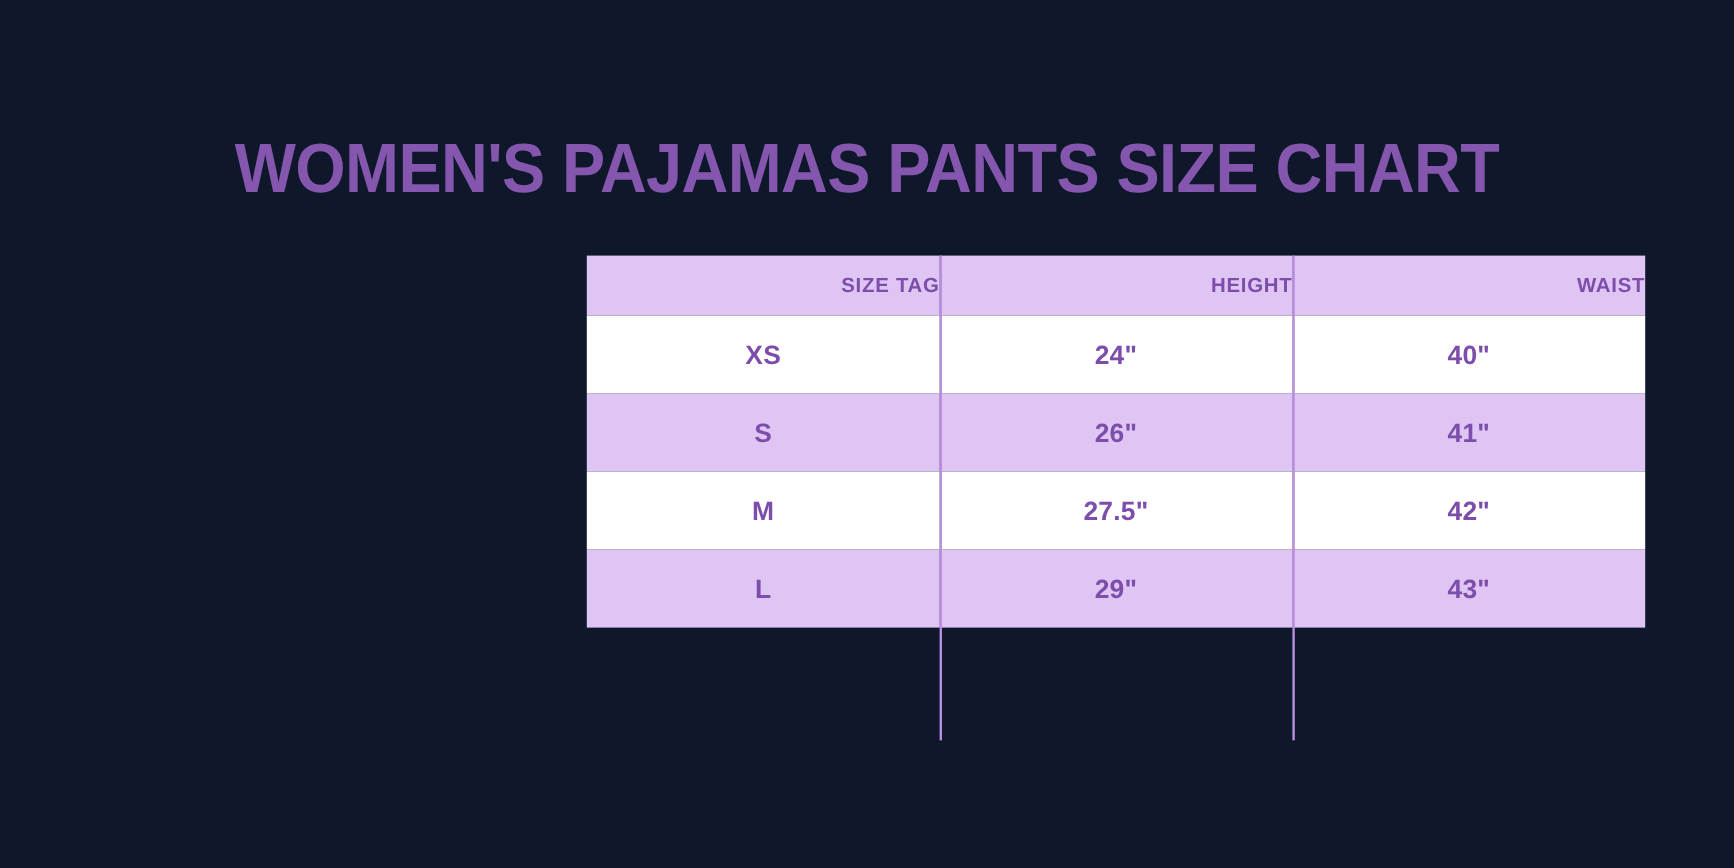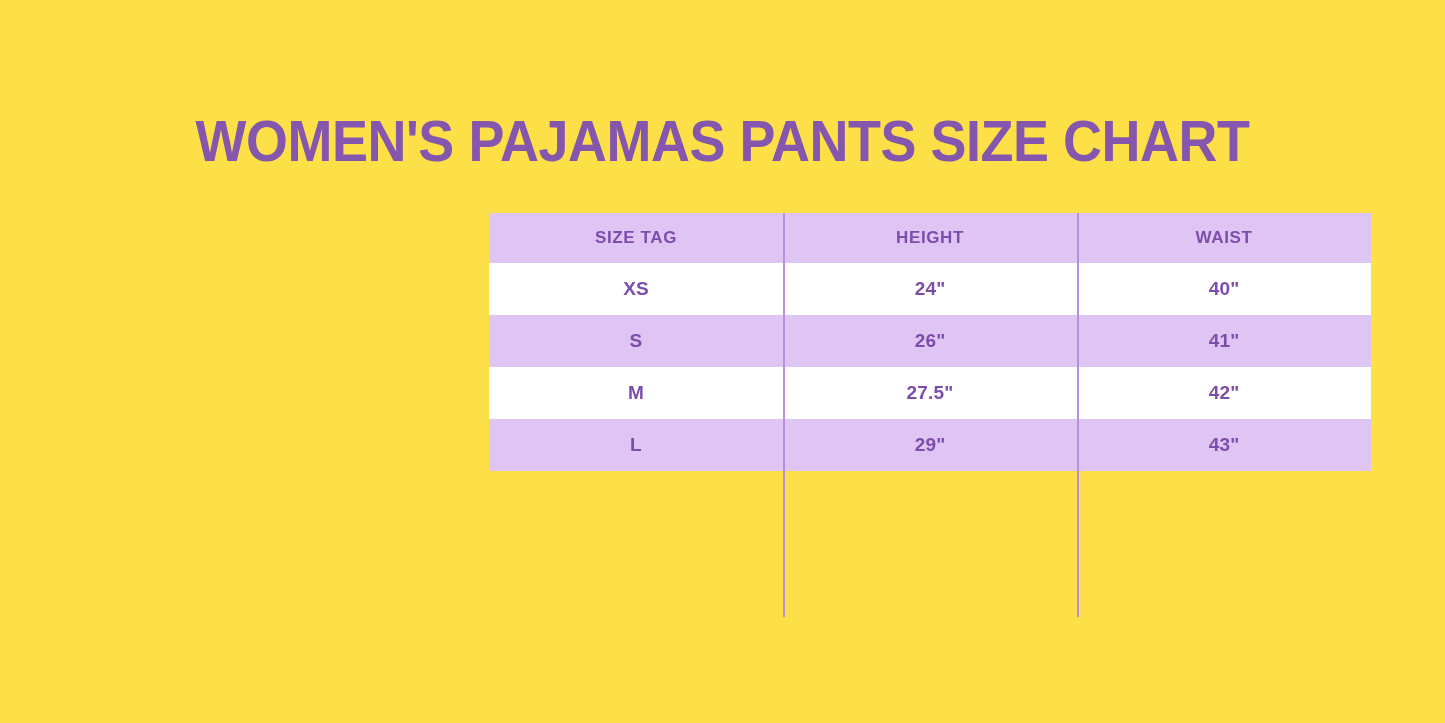--- a/index.html
+++ b/index.html
@@ -11,21 +11,21 @@
     height: 723px;
     background: #ffffff;
     font-family: "Liberation Sans", sans-serif;
     overflow: hidden;
   }
 
   .page {
     position: relative;
     width: 1445px;
     height: 723px;
-    background: #fde047;
+    background: #0f172a;
   }
 
   
   .chart-title {
     position: absolute;
     left: 0;
     top: 66px;
     width: 1445px;
     text-align: center;
     color: #8456ae;
@@ -60,25 +60,26 @@
     font-family: "Liberation Sans", sans-serif;
     font-weight: bold;
     white-space: nowrap;
   }
 
   .size-table th {
     height: 50px;
     font-size: 17px;
     letter-spacing: 0.6px;
     background: #dfc5f3;
+    text-align: right;
   }
 
   .size-table td {
-    height: 52px;
-    font-size: 19px;
+    height: 65px;
+    font-size: 22px;
     letter-spacing: 0.2px;
   }
 
   .row-shaded td {
     background: #dfc5f3;
   }
   .row-plain td {
     background: #ffffff;
   }
 

